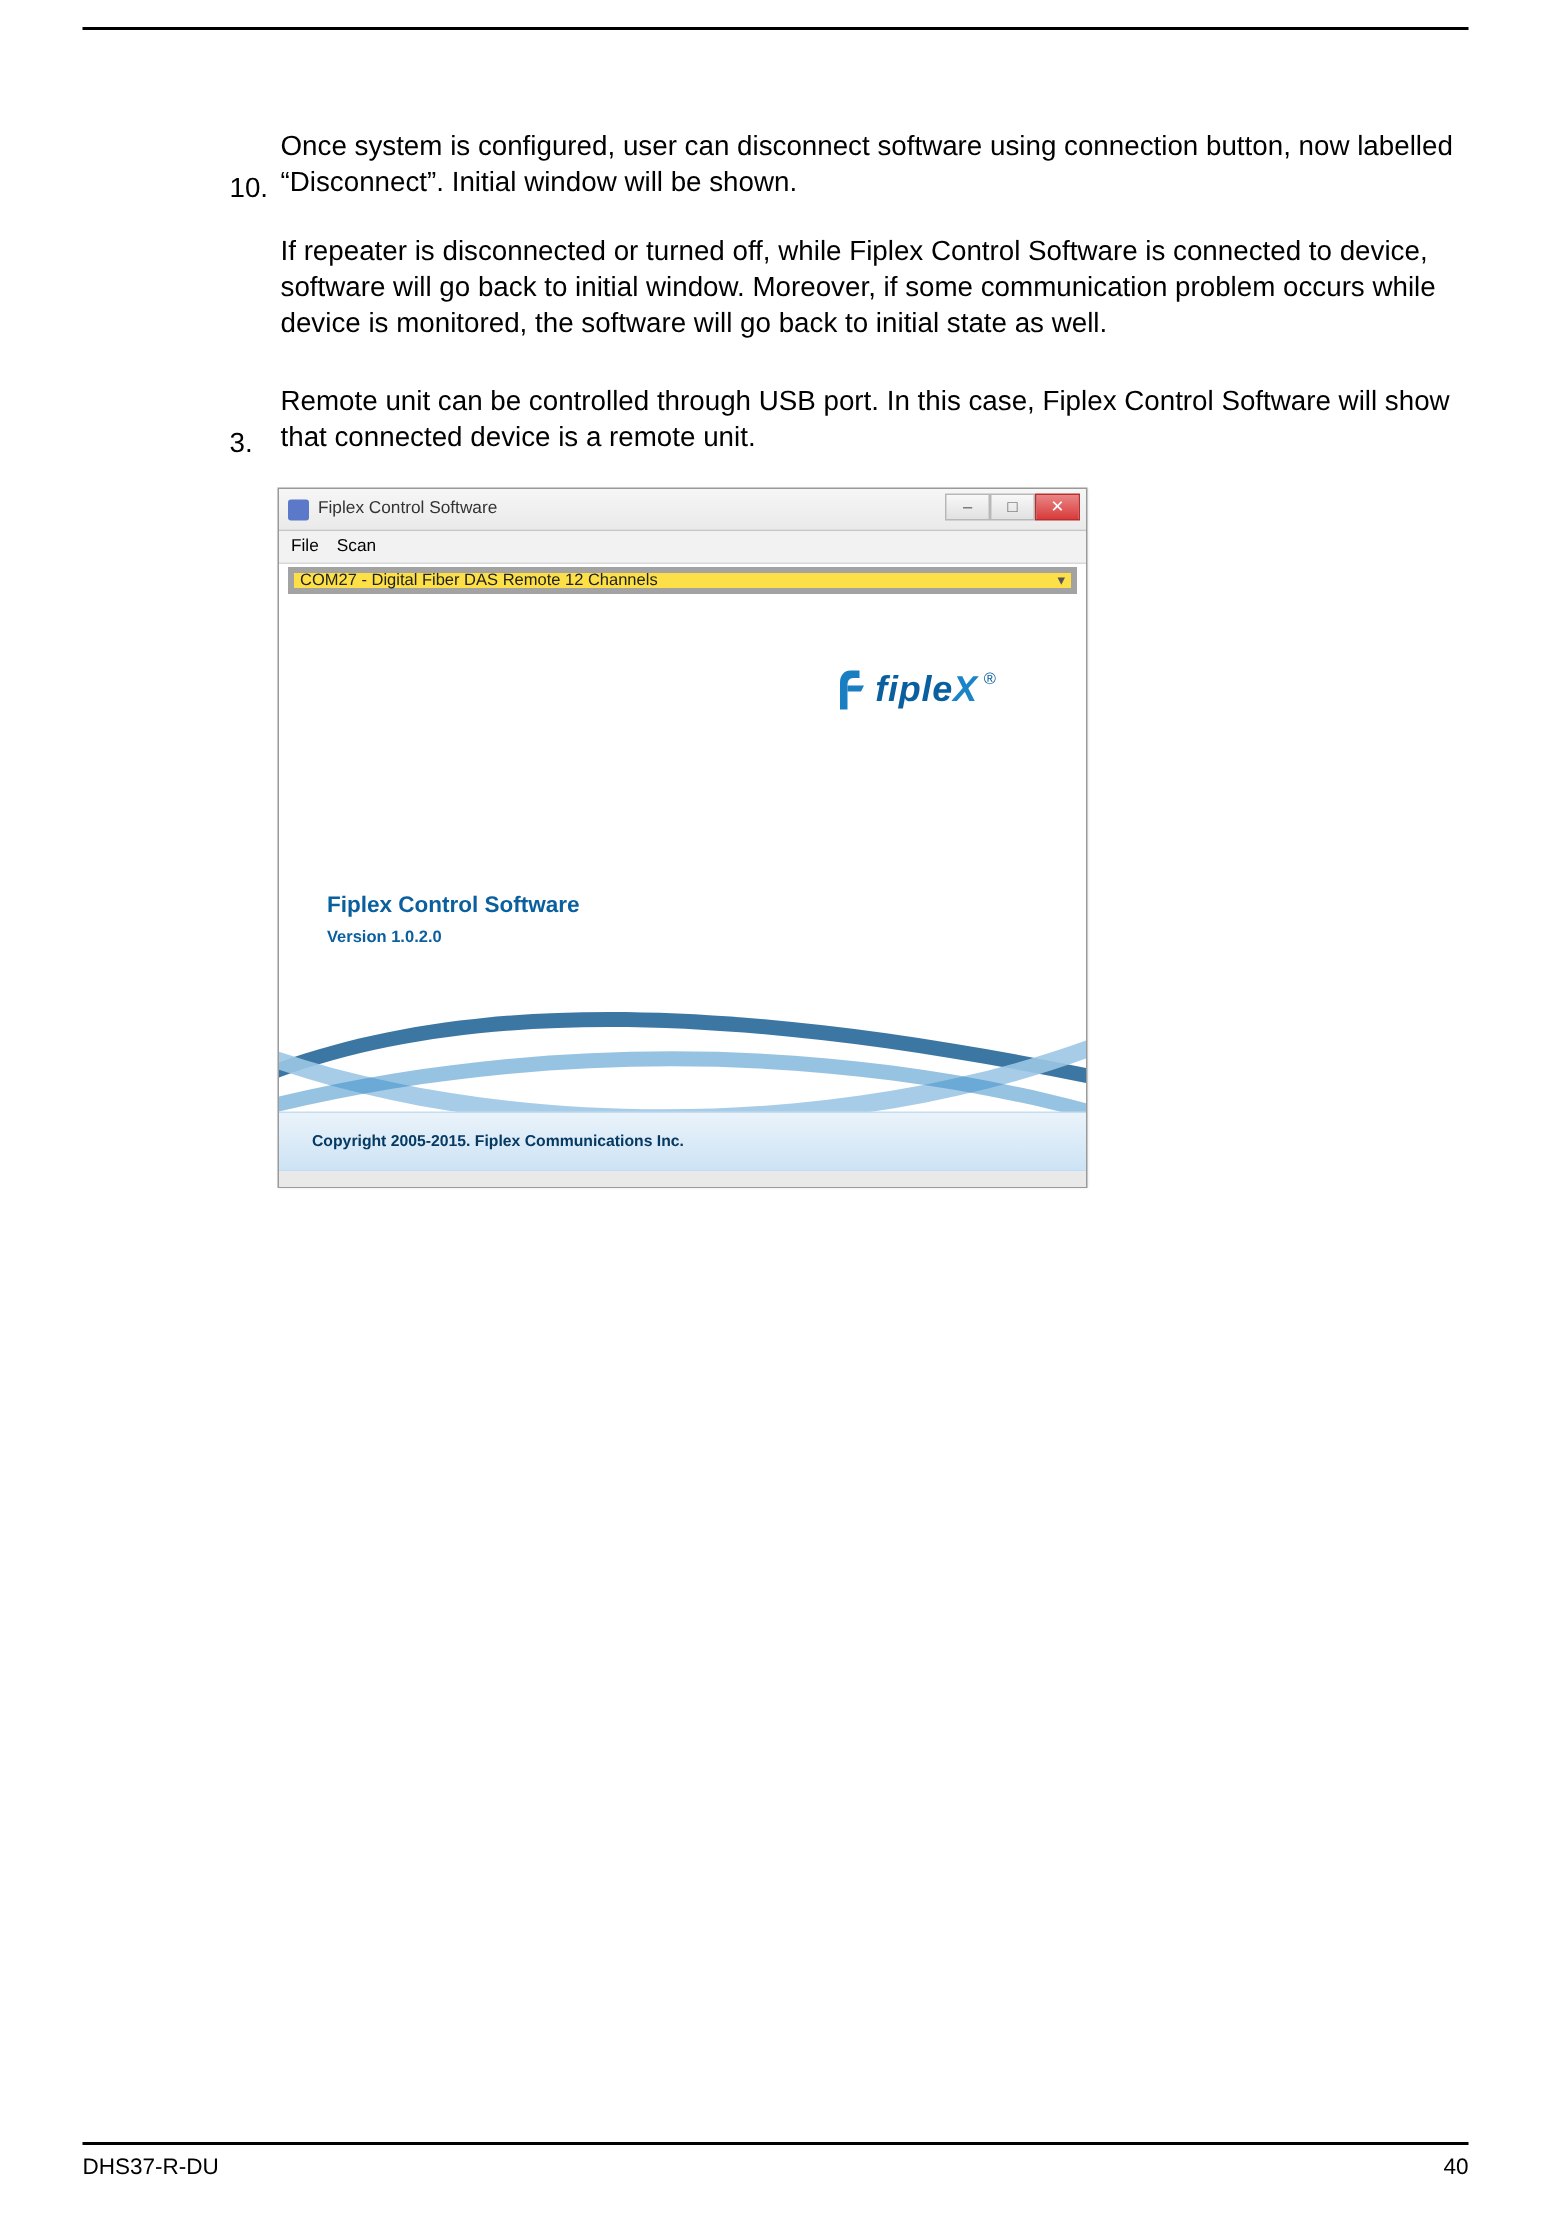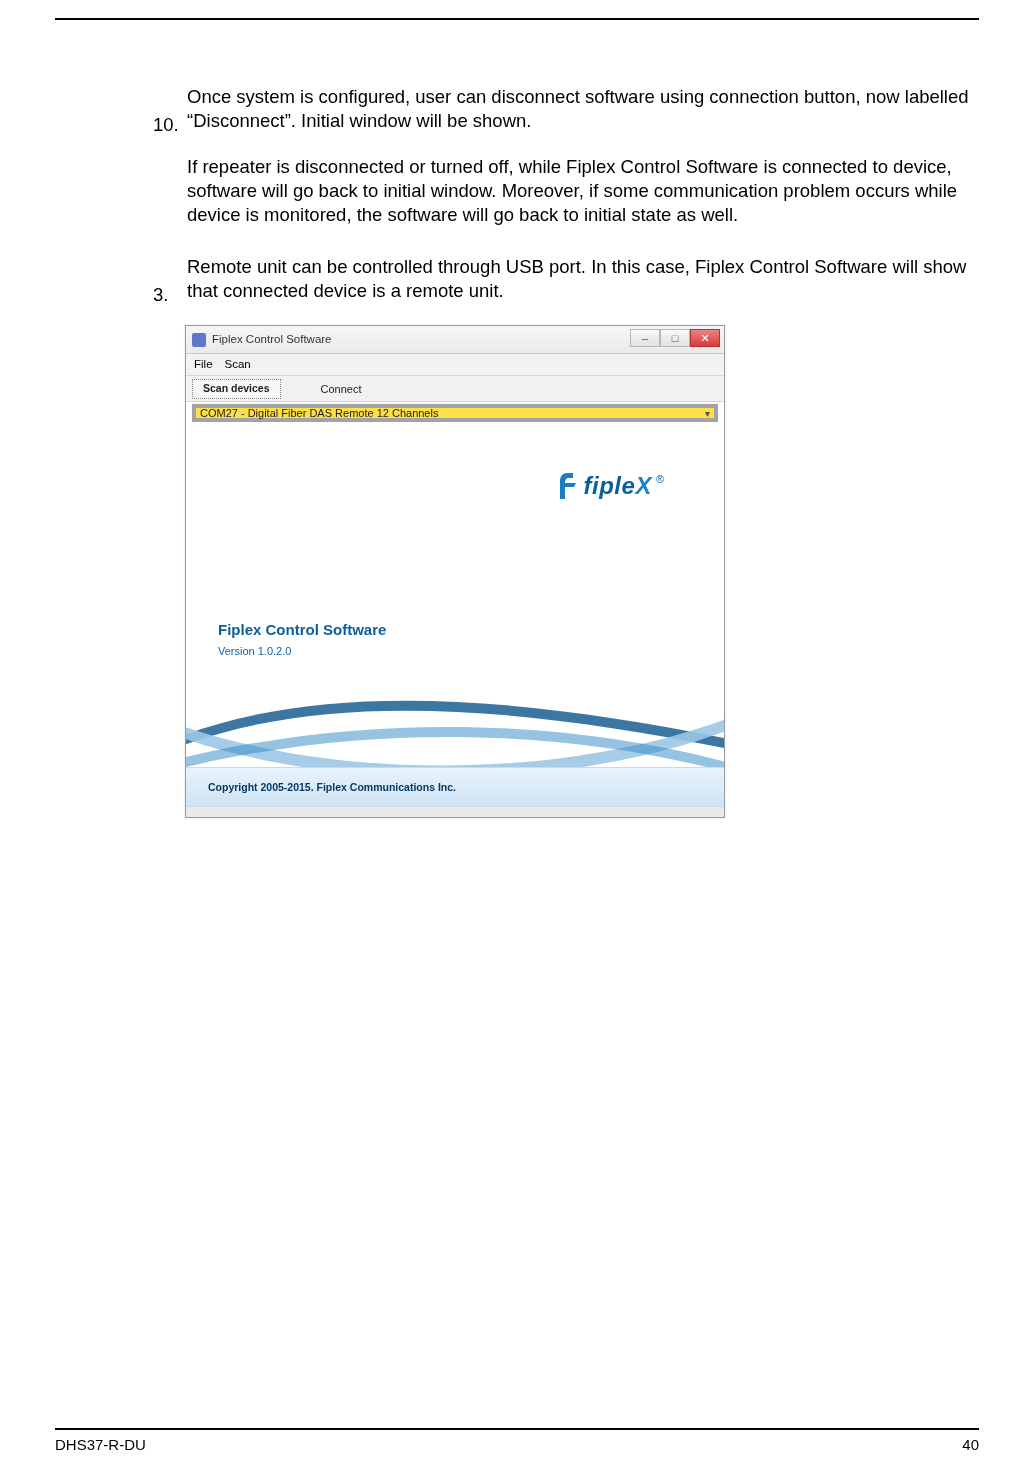--- a/index.html
+++ b/index.html
@@ -186,21 +186,21 @@
   }
   .product-title {
     color: #0a5f9e;
     font-weight: bold;
     font-size: 15px;
     margin-bottom: 4px;
   }
   .product-version {
     color: #0a5f9e;
     font-size: 11px;
-    font-weight: normal;
+    font-weight: bold;
   }
   .copyright-strip {
     position: absolute;
     left: 0; right: 0;
     bottom: 10px;
     height: 40px;
     display: flex;
     align-items: center;
     padding-left: 22px;
     font-size: 10.5px;
@@ -264,24 +264,20 @@
             <span>Fiplex Control Software</span>
             <div class="win-controls">
               <div class="win-btn">–</div>
               <div class="win-btn">□</div>
               <div class="win-btn close">✕</div>
             </div>
           </div>
           <div class="menubar">
             <span>File</span>
             <span>Scan</span>
-          </div>
-          <div class="toolbar">
-            <span class="tb-btn">Scan devices</span>
-            <span class="tb-btn plain">Connect</span>
           </div>
           <div class="combo">
             <span>COM27 - Digital Fiber DAS Remote 12 Channels</span>
             <span class="chev">▾</span>
           </div>
           <div class="canvas">
             <div class="logo-row">
               <span class="logo-mark">
                 <svg viewBox="0 0 26 30">
                   <path d="M13 2 C9 2 6 5 6 10 L6 28 L11 28 L11 12 C11 9 12 7 15 7 L19 7 L19 2 Z" fill="#1a7ec2"></path>

